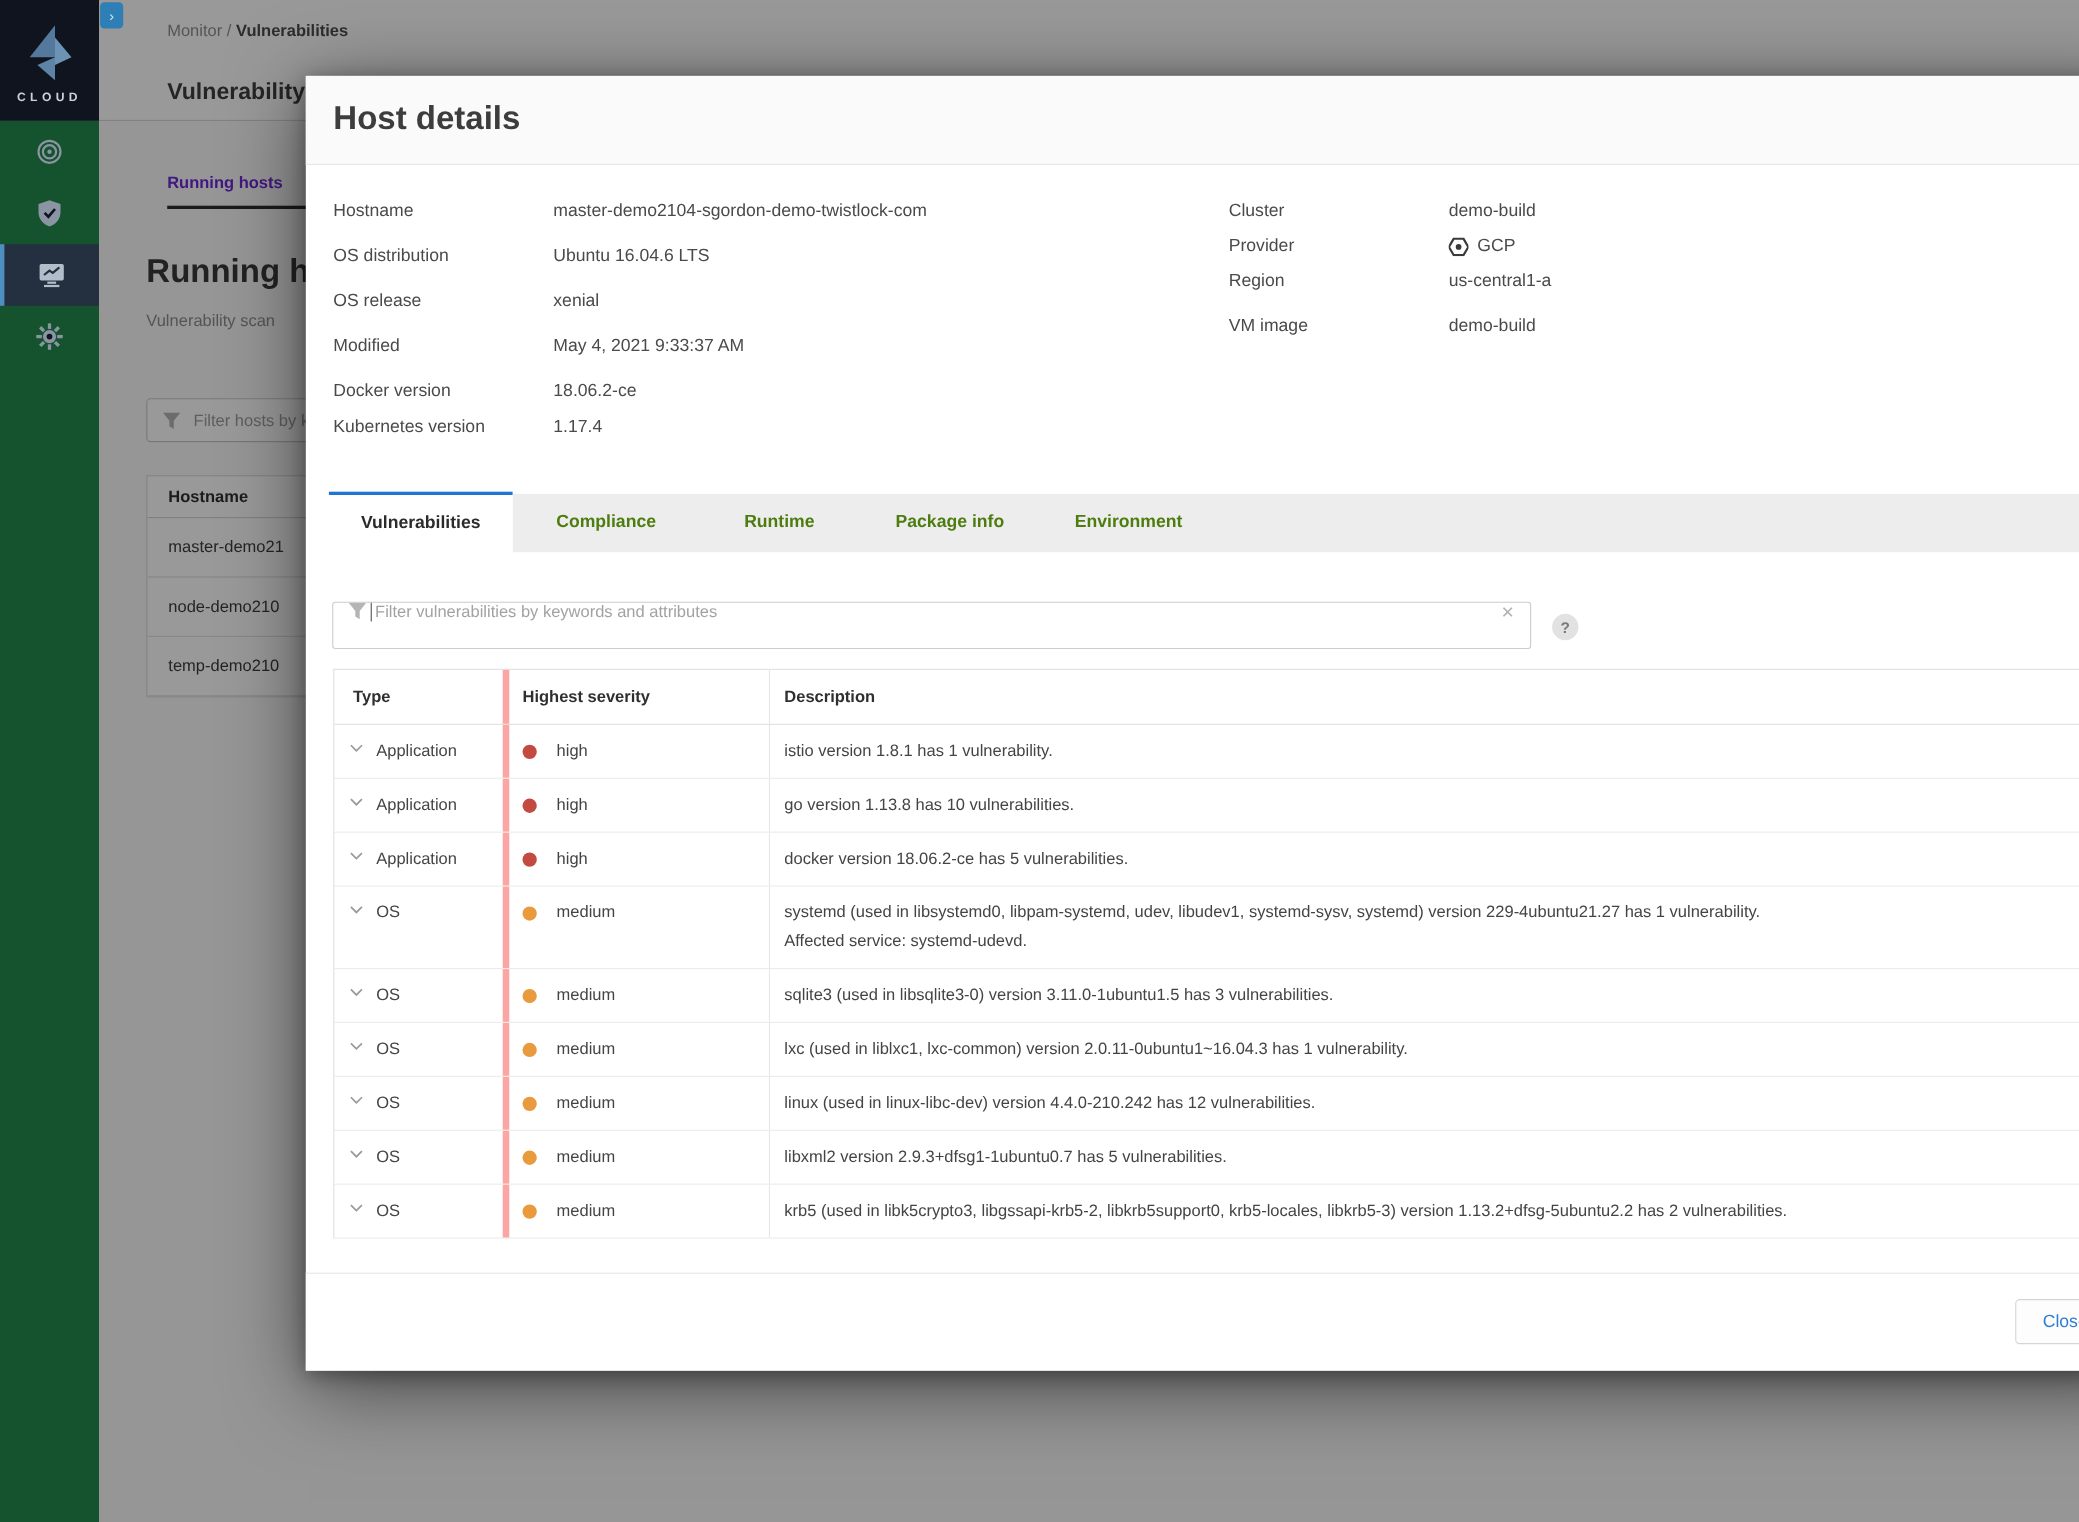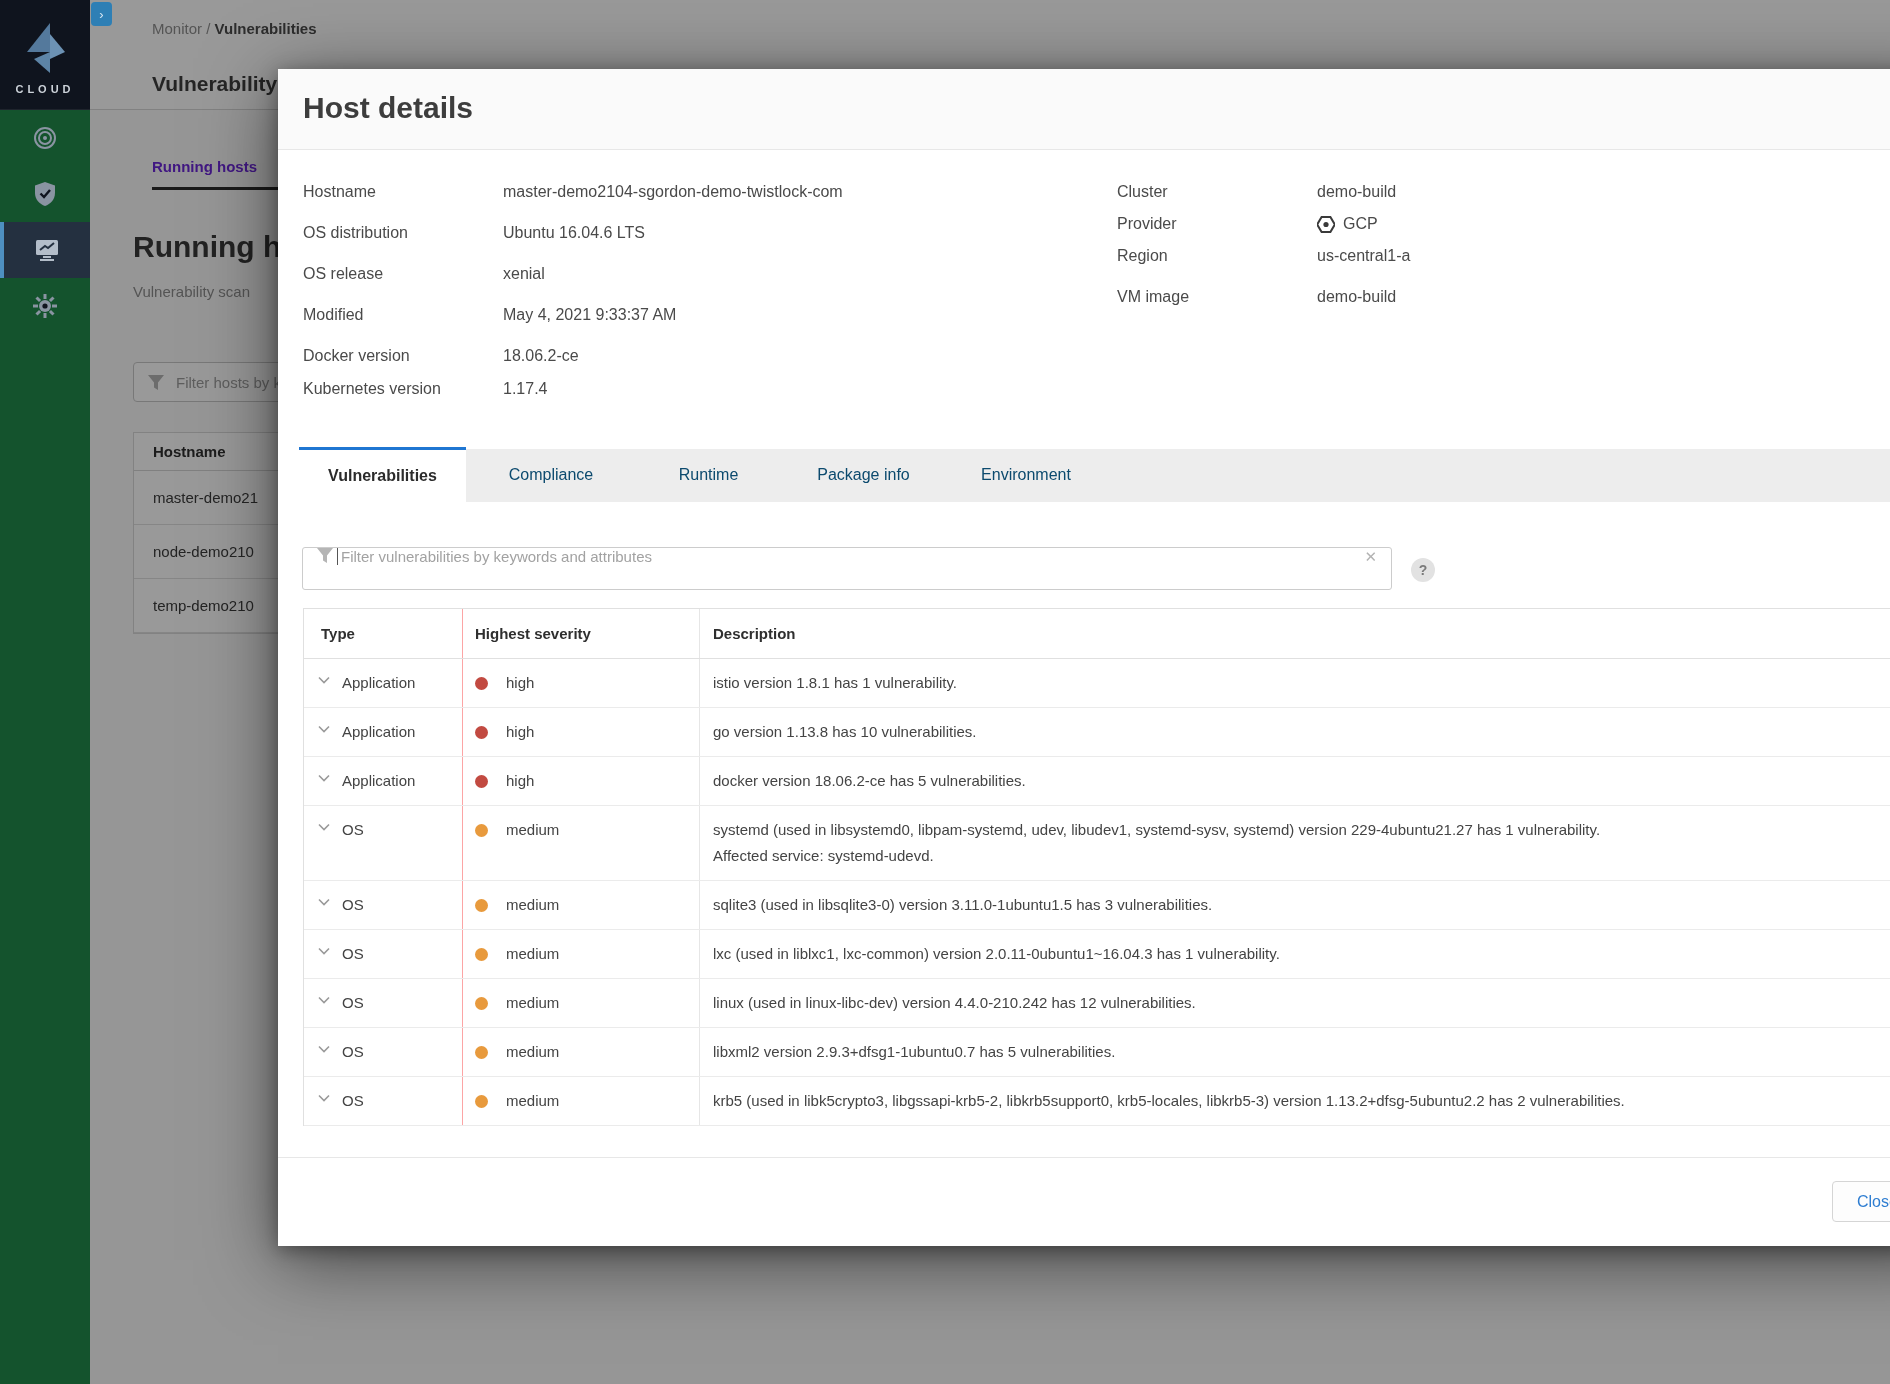--- a/index.html
+++ b/index.html
@@ -52,37 +52,37 @@
   .frow .flabel { width:200px; }
   .fields-left  .frow { margin-bottom:17px; }
   .fields-left  .frow:nth-child(5) { margin-bottom:9px; }
   .fields-right .frow { margin-bottom:8px; }
   .fields-right .frow:nth-child(3) { margin-bottom:17px; }
   .fvalue { display:flex; align-items:center; gap:8px; }
 
   .tabs { position:absolute; left:0; top:378px; right:0; height:55px; }
   .tabs .strip { position:absolute; left:188px; top:2px; right:0; bottom:0; background:#ededed; }
   .tab { position:absolute; top:0; height:55px; display:flex; align-items:center; justify-content:center;
-         font-size:16px; color:#0c4a6e; cursor:pointer; }
+         font-size:16px; color:#4d7c0f; cursor:pointer;font-weight:bold; }
   .tab.active { left:21px; width:167px; background:#fff; border-top:3px solid #1f76d2; font-weight:bold; color:#2b2b2b; }
   .tab.t1 { left:188px; width:170px; } .tab.t2 { left:358px; width:145px; }
   .tab.t3 { left:503px; width:165px; } .tab.t4 { left:668px; width:160px; }
 
   .vfilter { position:absolute; left:24px; top:478px; width:1090px; height:43px; border:1px solid #cccccc;
              border-radius:3px; display:flex; align-items:flex-start; padding:0 14px; gap:4px; }
   .vfilter .ph { flex:1; font-size:15px; color:#a2a2a2; border-left:1px solid #555; padding-left:3px; }
   .vfilter .clear { color:#b3b3b3; font-size:15px; cursor:pointer; }
   .help-badge { position:absolute; left:1133px; top:489px; width:24px; height:24px; border-radius:50%;
                 background:#e2e2e2; color:#7a7a7a; font-weight:bold; font-size:14px;
                 display:flex; align-items:center; justify-content:center; cursor:pointer; }
 
   .vtable { position:absolute; left:25px; top:539px; width:1630px; border-top:1px solid #e0e0e0; border-left:1px solid #e0e0e0; }
   .vrow { display:flex; border-bottom:1px solid #ebebeb; }
   .vrow.head { border-bottom:1px solid #e0e0e0; }
-  .c-type { width:159px; border-right:1px solid #fca5a5; padding:11px 0 11px 14px; display:flex; gap:12px; align-items:flex-start; }
+  .c-type { width:159px; border-right:6px solid #fca5a5; padding:11px 0 11px 14px; display:flex; gap:12px; align-items:flex-start; }
   .c-sev  { width:237px; border-right:1px solid #e6e6e6; padding:11px 0 11px 12px; display:flex; gap:18px; align-items:flex-start; }
   .c-desc { flex:1; padding:11px 0 11px 13px; }
   .vrow { font-size:15px; color:#444; line-height:26px; }
   .vrow.head .c-type, .vrow.head .c-sev, .vrow.head .c-desc { padding-top:12px; padding-bottom:11px; font-weight:bold; color:#2f2f2f; }
   .vrow.head .c-type { padding-left:17px; }
   .chev { margin-top:6px; }
   .dot { width:13px; height:13px; border-radius:50%; margin-top:7px; flex:none; }
   .desc-text { max-width:1000px; }
 
   .modal-footer { position:absolute; left:0; top:1088px; right:0; height:89px; background:#fff; border-top:1px solid #e7e7e7; }

